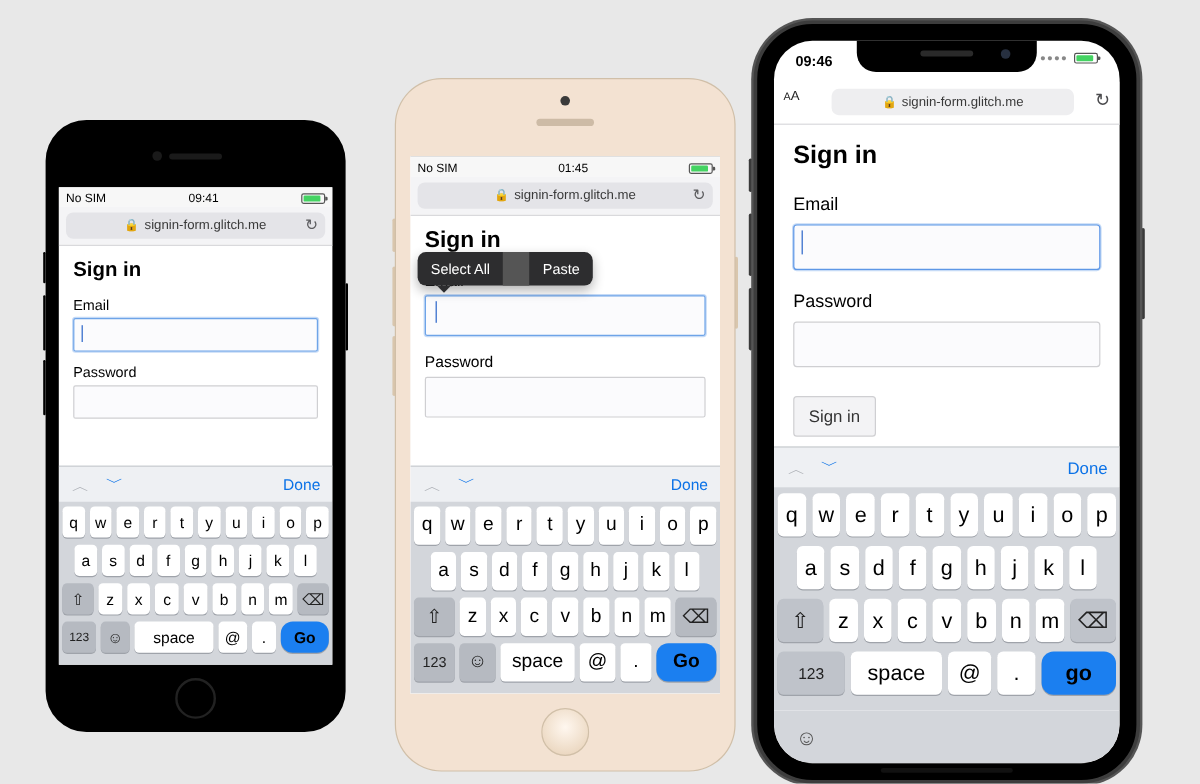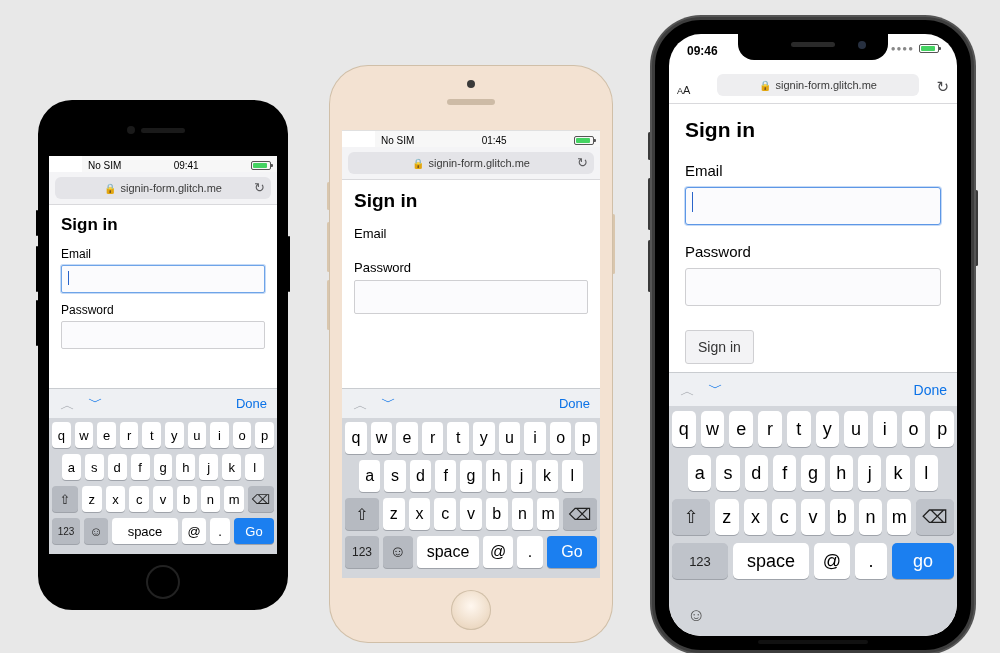--- a/index.html
+++ b/index.html
@@ -49,48 +49,48 @@
   .p2 .home { position:absolute; bottom:12px; left:50%; transform:translateX(-50%);
     width:40px; height:40px; border-radius:50%;
     background:radial-gradient(circle at 50% 40%, #fff7ef, #ecd9c3 70%, #d7c0a5);
     box-shadow: inset 0 0 0 1px #d0bfa8;}
   .p2 .side-l { position:absolute; left:-3px; top:116px; width:3px; height:28px; background:#d9c6ad; border-radius:2px;}
   .p2 .side-l2{ position:absolute; left:-3px; top:156px; width:3px; height:50px; background:#d9c6ad; border-radius:2px;}
   .p2 .side-l3{ position:absolute; left:-3px; top:214px; width:3px; height:50px; background:#d9c6ad; border-radius:2px;}
   .p2 .side-r { position:absolute; right:-3px; top:148px; width:3px; height:60px; background:#d9c6ad; border-radius:2px;}
 
   
-  .p3 { left: 655px; top: 20px; width: 316px; height: 630px; }
+  .p3 { left: 631px; top: 20px; width: 316px; height: 630px; }
   .p3 .frame {
     border-color:#000; border-width:14px; border-radius:46px; background:#000;
     box-shadow: 0 0 0 3px #3d3d3d, 0 0 0 5px #555;
   }
   .p3 .screen { left:14px; top:14px; right:14px; bottom:14px; border-radius:32px; }
   .p3 .notch { position:absolute; top:14px; left:50%; transform:translateX(-50%);
     width:150px; height:26px; background:#000; border-radius:0 0 16px 16px; z-index:5;}
   .p3 .notch .spk { position:absolute; top:8px; left:50%; transform:translateX(-50%);
     width:44px; height:5px; background:#2a2a2a; border-radius:3px;}
   .p3 .notch .ncam{ position:absolute; top:7px; right:22px; width:8px; height:8px; background:#273040; border-radius:50%;}
   .p3 .side-l { position:absolute; left:-7px; top:112px; width:3px; height:28px; background:#3a3a3a; border-radius:2px;}
   .p3 .side-l2{ position:absolute; left:-7px; top:158px; width:3px; height:52px; background:#3a3a3a; border-radius:2px;}
   .p3 .side-l3{ position:absolute; left:-7px; top:220px; width:3px; height:52px; background:#3a3a3a; border-radius:2px;}
   .p3 .side-r { position:absolute; right:-7px; top:170px; width:3px; height:76px; background:#3a3a3a; border-radius:2px;}
 
   
   .statusbar { display:flex; align-items:center; justify-content:space-between;
-    font-size:10px; padding:2px 6px 0 6px; height:16px; color:#000; background:#f7f7f7;margin-left:33px;}
+    font-size:10px; padding:2px 6px 0 6px; height:16px; color:#000; background:#f7f7f7;}
   .statusbar .right { display:flex; align-items:center; gap:4px; }
   .batt { display:inline-block; width:20px; height:9px; border:1px solid #555; border-radius:2px; position:relative;}
   .batt::after{content:""; position:absolute; right:-3px; top:2px; width:2px; height:3px; background:#555; border-radius:0 1px 1px 0;}
   .batt .fill{position:absolute; left:1px; top:1px; bottom:1px; width:80%; background:#44d362; border-radius:1px;}
   .urlbar { background:#f4f4f6; padding:5px 6px; border-bottom:1px solid #d9d9dc;}
   .urlfield { background:#e4e4e8; border-radius:6px; height:22px; display:flex; align-items:center; justify-content:center; gap:4px; font-size:11px; color:#3a3a3a; position:relative;}
   .urlfield .refresh{ position:absolute; right:6px; top:3px; font-size:13px; color:#5c5c5f;}
   .lock { font-size:10px;}
-  .urlbar.x { background:#fff; padding:6px 8px 7px 8px; display:flex; align-items:flex-end; gap:8px;}
+  .urlbar.x { background:#fff; padding:6px 8px 7px 8px; display:flex; align-items:flex-start; gap:8px;}
   .urlbar.x .aa{ font-size:11px; color:#1c1c1c; font-weight:500; width:32px;}
   .urlbar.x .urlfield{ flex:1; background:#eeeef0;}
   .urlbar.x .refresh-out{ width:22px; text-align:right; color:#4a4a4d; font-size:15px;}
 
   .content { padding:10px 12px; }
   .content.lg { padding:14px 16px; }
   h1.title { font-size:17px; font-weight:700; margin-bottom:12px;}
   .p2 h1.title{font-size:19px; margin-bottom:14px;}
   .p3 h1.title{font-size:21px; margin-bottom:20px;}
   .lbl { font-size:12px; margin-bottom:4px; display:block;}
@@ -128,21 +128,21 @@
   .p3 .kb{ padding:5px 3px; border-radius:0 0 32px 32px;}
   .krow{ display:flex; gap:4px; margin-bottom:6px; justify-content:center;}
   .p3 .krow{gap:5px; margin-bottom:8px;}
   .key{ background:#fff; border-radius:4px; box-shadow:0 1px 0 #9fa3aa;
     height:26px; flex:1; display:flex; align-items:center; justify-content:center;
     font-size:13px; color:#000;}
   .p2 .key{height:32px; font-size:16px;}
   .p3 .key{height:36px; font-size:18px; border-radius:5px;}
   .key.fn{ background:#b6bac1; color:#222;}
   .p3 .key.fn{ background:#bfc3ca;}
-  .key.go{ background:#1b7ff0; color:#ffffff; font-weight:400;}
+  .key.go{ background:#1b7ff0; color:#000000; font-weight:700;border-radius:10px;}
   .krow.r2{ padding:0 10px;}
   .p2 .krow.r2{ padding:0 14px;}
   .p3 .krow.r2{ padding:0 16px;}
   .shiftk{ flex:0 0 26px;}
   .p2 .shiftk{flex:0 0 34px;}
   .p3 .shiftk{flex:0 0 38px;}
   .backk{ flex:0 0 26px;}
   .p2 .backk{flex:0 0 34px;}
   .p3 .backk{flex:0 0 38px;}
   .k123{ flex:0 0 28px; font-size:10px;}
@@ -291,20 +291,29 @@
     <div class="urlbar">
       <div class="urlfield">
         <span class="lock">🔒</span>
         <span>signin-form.glitch.me</span>
         <span class="refresh">↻</span>
       </div>
     </div>
     <div class="content" style="position:relative;">
       <h1 class="title">Sign in</h1>
       <label class="lbl">Email</label>
+      <div style="position:relative;">
+        <div class="ctxmenu" style="left:-6px; top:-36px;">
+          <span>Select All</span>
+          <span class="div"></span>
+          <span>Paste</span>
+        </div>
+        <div class="ctxtail" style="left:10px; top:-8px;"></div>
+        <div class="field focus"><span class="caret" style="margin-left:2px;"></span></div>
+      </div>
       <div class="gap"></div>
       <label class="lbl">Password</label>
       <div class="field"></div>
     </div>
     <div style="position:absolute; left:0; right:0; bottom:0;">
       <div class="kbacc">
         <span class="arrows">
               <span style="transform: rotate(90deg);">〈</span>
               <span class="down" style="transform: rotate(90deg);">〉</span>
             </span>

